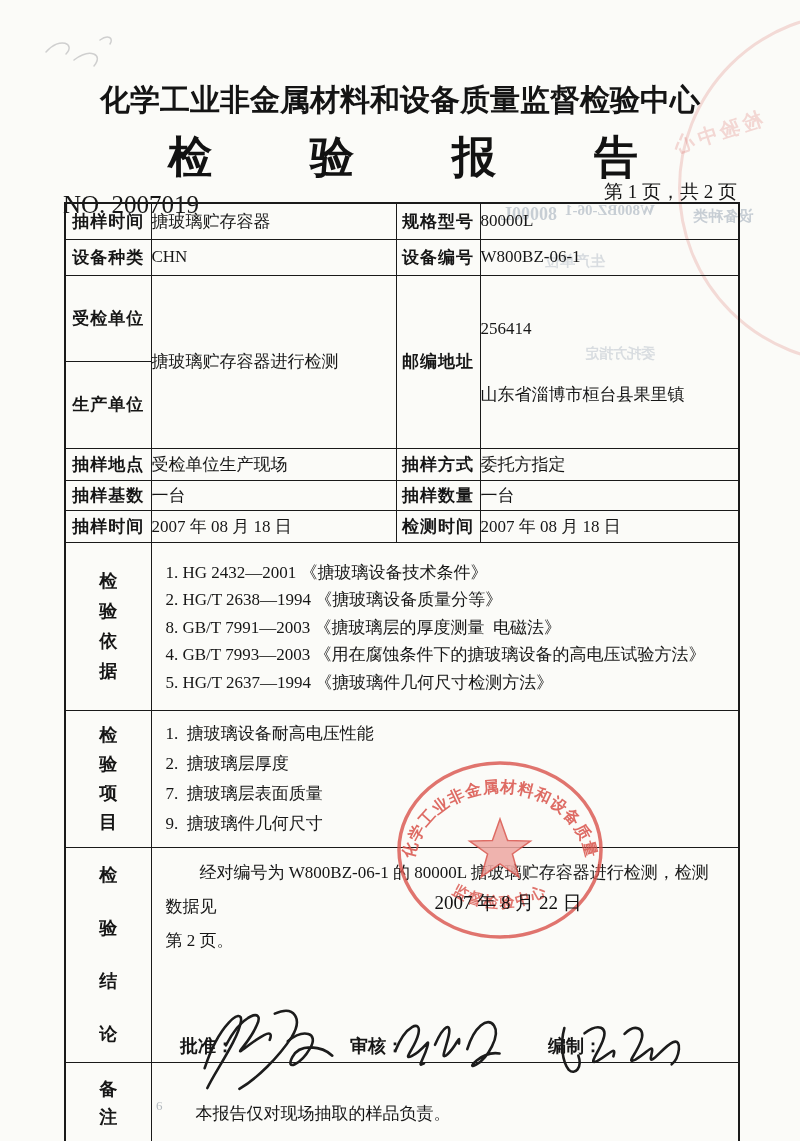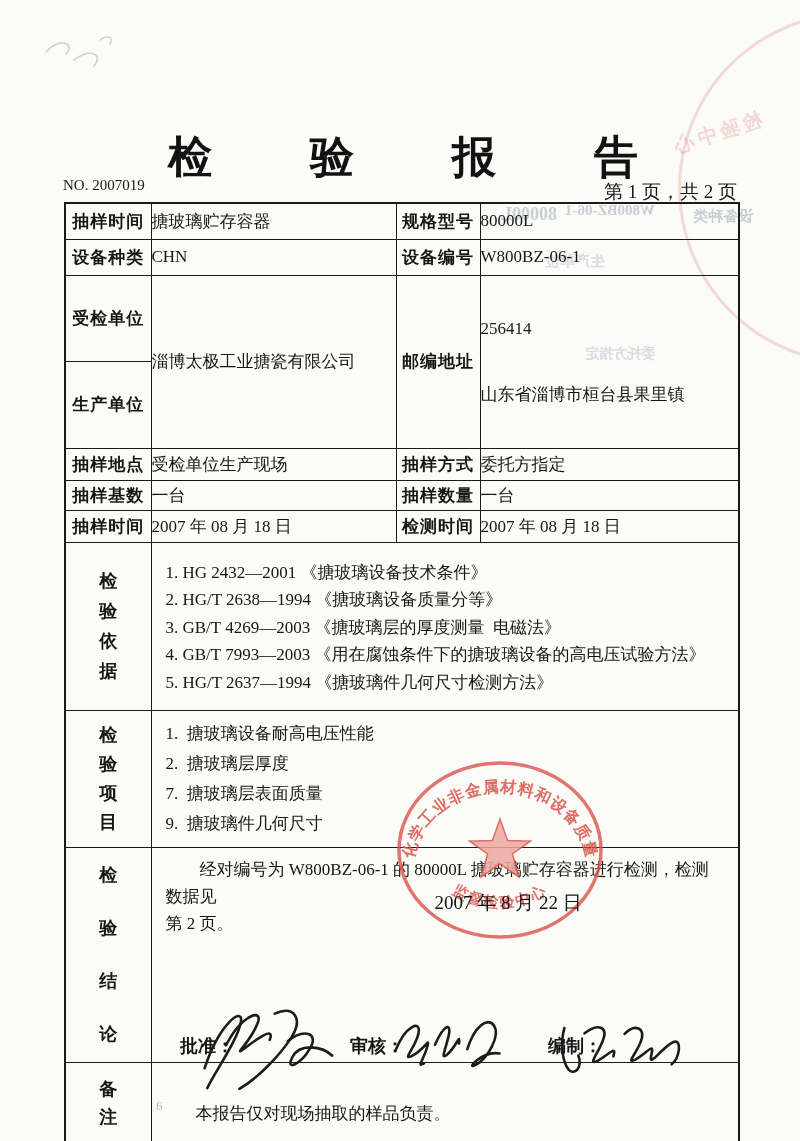--- a/index.html
+++ b/index.html
@@ -14,21 +14,21 @@
     position:absolute; left:0; top:80px; width:800px;
     text-align:center; font-family:"Liberation Sans","DejaVu Sans",sans-serif;
     font-weight:bold; font-size:30px; letter-spacing:0px; color:#141414;
   }
   .report-title{
     position:absolute; left:168px; top:128px; width:470px;
     display:flex; justify-content:space-between;
     font-family:"Liberation Sans","DejaVu Sans",sans-serif;
     font-weight:bold; font-size:44px; color:#121212;
   }
-  .report-no{ position:absolute; left:63px; top:177px; font-size:15px; }
+  .report-no{ position:absolute; left:63px; top:191px; font-size:25px; }
   .page-indicator{ position:absolute; right:63px; top:179px; font-size:19px; }
 
   
   .corner-stamp{
     position:absolute; left:678px; top:12px; width:346px; height:346px;
     border:3px solid rgba(214,88,80,0.20); border-radius:50%;
   }
   .corner-stamp-text{
     position:absolute; left:668px; top:120px; font-size:20px;
     color:rgba(214,88,80,0.22); transform:scaleX(-1) rotate(18deg);
@@ -74,21 +74,21 @@
   .vstack span{ display:block; }
   .gap-sm span{ line-height:30px; }
   .gap-md span{ line-height:29px; }
   .gap-lg span{ line-height:53px; }
   .addr-line{ line-height:26px; }
   .basis-box{ padding:16px 8px 8px 14px; }
   .basis-box div{ line-height:27.5px; white-space:pre-wrap; }
   .items-box{ padding:8px 8px 8px 14px; }
   .items-box div{ line-height:30px; white-space:pre-wrap; }
   .concl-cell{ vertical-align:top !important; position:relative; }
-  .concl-text{ padding:8px 14px 0 14px; line-height:27px; }
+  .concl-text{ padding:8px 14px 0 14px; line-height:34px; }
   .concl-line1{ text-indent:2em; }
   .remark-cell{ vertical-align:top !important; }
   .remark-text{ padding:10px 14px 0 44px; line-height:26px;margin-top:28px; }
 
   
   .seal-svg{ position:absolute; left:393px; top:756px; }
   .seal-caption{
     position:absolute; left:425px; top:820px; width:160px; text-align:center;
     font-size:21px; letter-spacing:2px; color:#111;
   }
@@ -122,20 +122,21 @@
     <path d="M12 30 C26 14 42 22 32 32 M40 38 C56 26 70 32 60 44 M66 18 C74 12 80 16 76 22" stroke="#cfcfcf" stroke-width="1.5" fill="none" stroke-linecap="round"></path>
   </svg>
 
   <div class="bleed b1">80000L</div>
   <div class="bleed b2">W800BZ-06-1</div>
   <div class="bleed b3">设备种类</div>
   <div class="bleed b4">生产单位</div>
   <div class="bleed b5">委托方指定</div>
   <div class="bleed b6">6</div>
 
+  <div class="org-title">化学工业非金属材料和设备质量监督检验中心</div>
   <div class="report-title">
     <span>检</span>
     <span>验</span>
     <span>报</span>
     <span>告</span>
   </div>
   <div class="report-no">NO. 2007019</div>
   <div class="page-indicator">第 1 页，共 2 页</div>
 
   <table class="report">
@@ -156,21 +157,21 @@
 
     <tr style="height:36px">
       <td class="lbl">设备种类</td>
       <td class="val">CHN</td>
       <td class="lbl">设备编号</td>
       <td class="val">W800BZ-06-1</td>
     </tr>
 
     <tr style="height:29px">
       <td class="lbl">受检单位</td>
-      <td class="val" rowspan="2">淄博太极工业搪瓷有限公司</td>
+      <td class="val" rowspan="2">搪玻璃贮存容器进行检测</td>
       <td class="lbl" rowspan="2">邮编地址</td>
       <td class="val" rowspan="2">
         <div class="addr-line">256414</div>
         <div class="addr-line">山东省淄博市桓台县果里镇</div>
       </td>
     </tr>
     <tr style="height:29px">
       <td class="lbl">生产单位</td>
     </tr>
 
@@ -201,21 +202,21 @@
           <span>检</span>
           <span>验</span>
           <span>依</span>
           <span>据</span>
         </div>
       </td>
       <td colspan="3" class="basis-cell" style="vertical-align:top">
         <div class="basis-box">
           <div>1. HG 2432—2001 《搪玻璃设备技术条件》</div>
           <div>2. HG/T 2638—1994 《搪玻璃设备质量分等》</div>
-          <div>3. GB/T 4269—2003 《搪玻璃层的厚度测量  电磁法》</div>
+          <div>8. GB/T 7991—2003 《搪玻璃层的厚度测量  电磁法》</div>
           <div>4. GB/T 7993—2003 《用在腐蚀条件下的搪玻璃设备的高电压试验方法》</div>
           <div>5. HG/T 2637—1994 《搪玻璃件几何尺寸检测方法》</div>
         </div>
       </td>
     </tr>
 
     <tr style="height:118px">
       <td class="vlabel">
         <div class="vstack gap-md">
           <span>检</span>

